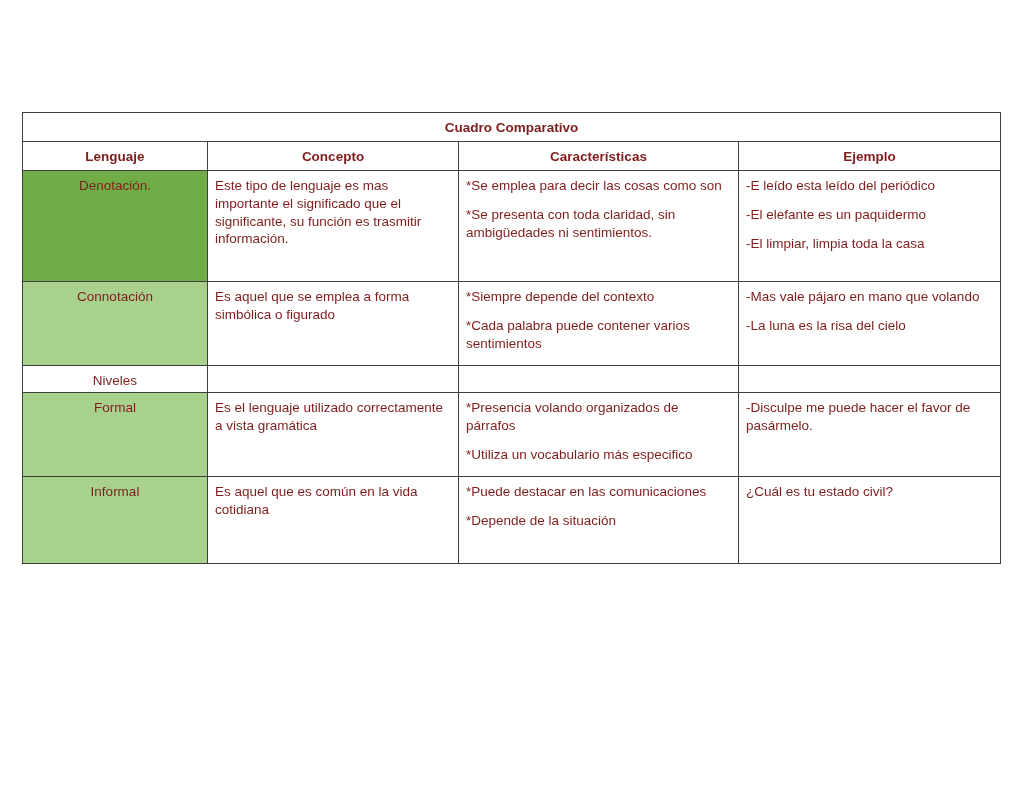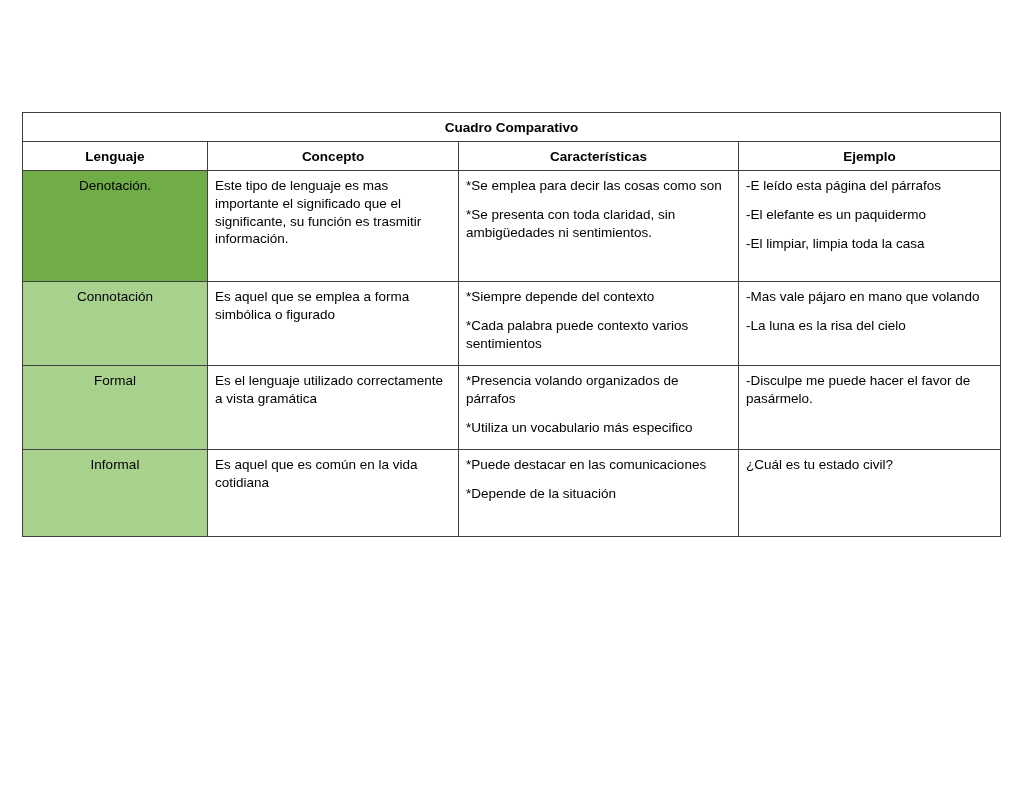--- a/index.html
+++ b/index.html
@@ -35,21 +35,21 @@
     table-layout: fixed;
     background: #ffffff;
   }
 
   table.cuadro td {
     border: 1px solid #3f3f3f;
     vertical-align: top;
     padding: 6px 7px 0 7px;
     font-size: 13.5px;
     line-height: 1.32;
-    color: #000000;
+    color: #7f1d1d;
     background: #ffffff;
   }
 
   
   col.c1 { width: 185px; }
   col.c2 { width: 251px; }
   col.c3 { width: 280px; }
   col.c4 { width: 262px; }
 
   
@@ -136,41 +136,47 @@
         <tr class="r-deno">
           <td class="lang dark">Denotación.</td>
           <td class="body-cell">
               <p>Este tipo de lenguaje es mas importante el significado que el significante, su función es trasmitir información.</p>
             </td>
           <td class="body-cell">
               <p>*Se emplea para decir las cosas como son</p>
               <p>*Se presenta con toda claridad, sin ambigüedades ni sentimientos.</p>
             </td>
           <td class="body-cell">
-              <p>-E leído esta página del párrafos</p>
+              <p>-E leído esta leído del periódico</p>
               <p>-El elefante es un paquidermo</p>
               <p>-El limpiar, limpia toda la casa</p>
             </td>
         </tr>
 
         <tr class="r-conn">
           <td class="lang light">Connotación</td>
           <td class="body-cell">
               <p>Es aquel que se emplea a forma simbólica o figurado</p>
             </td>
           <td class="body-cell">
               <p>*Siempre depende del contexto</p>
-              <p>*Cada palabra puede contexto varios sentimientos</p>
+              <p>*Cada palabra puede contener varios sentimientos</p>
             </td>
           <td class="body-cell">
               <p>-Mas vale pájaro en mano que volando</p>
               <p>-La luna es la risa del cielo</p>
             </td>
         </tr>
 
+        <tr class="r-niv">
+          <td class="niveles">Niveles</td>
+          <td class="empty"></td>
+          <td class="empty"></td>
+          <td class="empty"></td>
+        </tr>
 
         <tr class="r-formal">
           <td class="lang light">Formal</td>
           <td class="body-cell">
               <p>Es el lenguaje utilizado correctamente a vista gramática</p>
             </td>
           <td class="body-cell">
               <p>*Presencia volando organizados de párrafos</p>
               <p>*Utiliza un vocabulario más especifico</p>
             </td>

